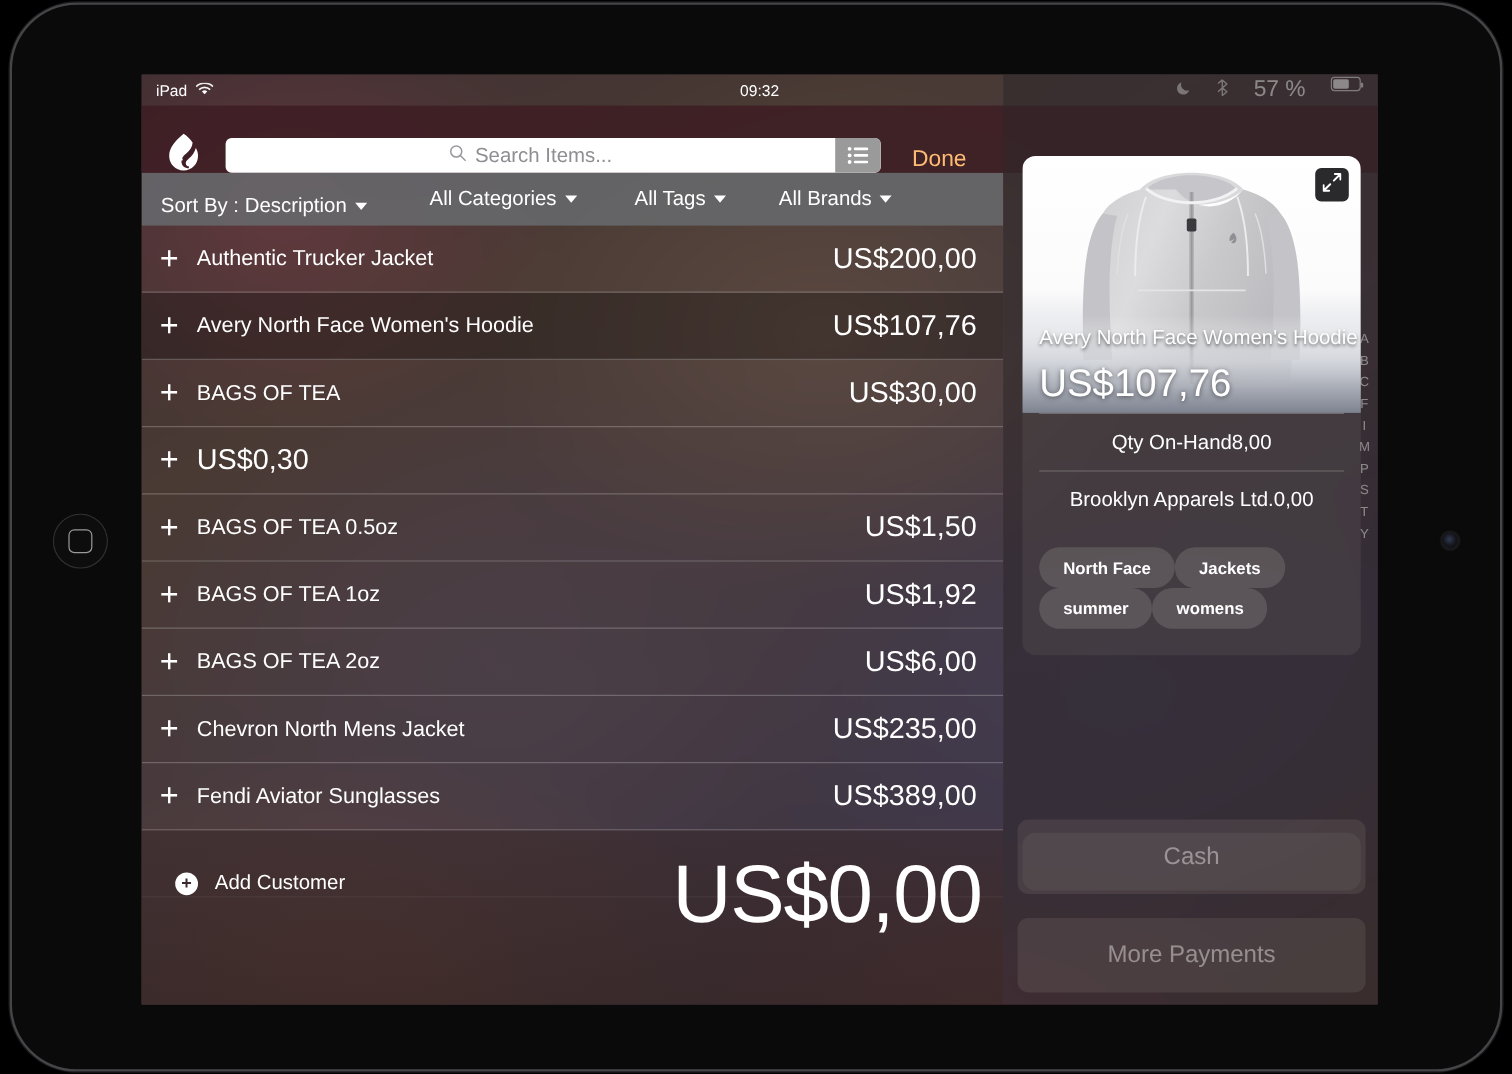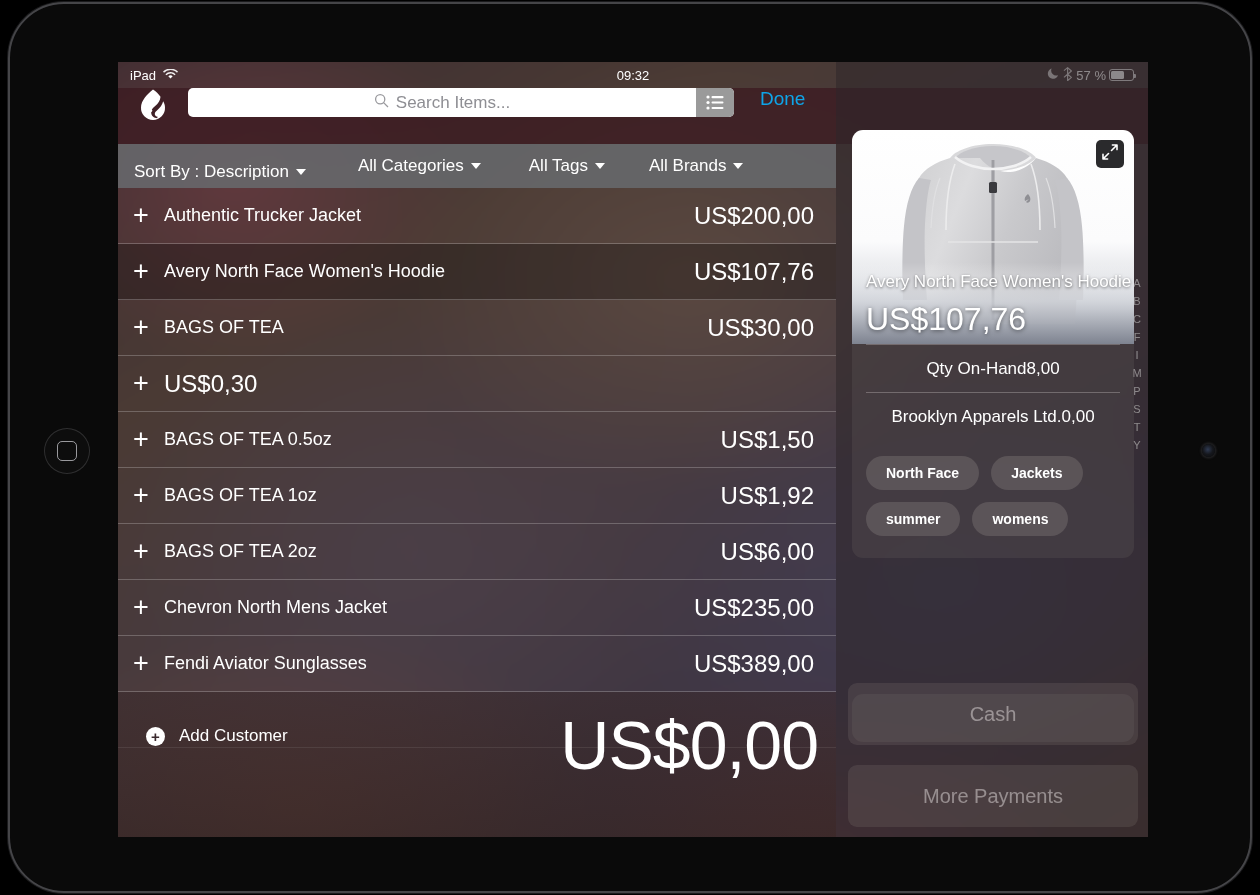--- a/index.html
+++ b/index.html
@@ -76,52 +76,52 @@
   
   #status-bar {
     position: absolute; left: 0; top: 0; width: 100%; height: 26px;
     display: flex; align-items: center;
     color: #fff; font-size: 13px;
     z-index: 6;
   }
   #status-bar-left { display: flex; align-items: center; gap: 7px; padding-left: 12px; }
   #status-bar-center { position: absolute; left: 0; right: 0; text-align: center; font-size: 13px; font-weight: 400; }
   #status-bar-right {
-    position: absolute; right: 14px; display: flex; align-items: center; gap: 3px;
-    font-size: 13px;
+    position: absolute; right: 14px; display: flex; gap: 21px;
+    font-size: 19px;
   }
   .battery-body {
     width: 25px; height: 12px; border: 1.2px solid rgba(255,255,255,0.85);
     border-radius: 3px; position: relative; display: inline-block;
   }
   .battery-fill { position: absolute; left: 1.3px; top: 1.3px; bottom: 1.3px; width: 56%; background: #fff; border-radius: 1.5px; }
   .battery-cap { position: absolute; right: -3.4px; top: 3.6px; width: 2px; height: 4.5px; background: rgba(255,255,255,0.85); border-radius: 0 1px 1px 0; }
 
   
   #nav-bar {
     position: absolute; left: 0; top: 26px; width: 100%; height: 56px;
     background: rgba(60,28,34,0.80);
-    display: flex; align-items: flex-start; z-index: 5;
+    display: flex; align-items: flex-end; z-index: 5;
   }
   #lightspeed-logo { width: 46px; margin-left: 12px; display: flex; justify-content: center; }
   #search-wrap {
     position: relative; margin-left: 12px;
     width: 546px; height: 29px;
     background: #fff; border-radius: 5px;
     display: flex; align-items: center; overflow: hidden;
   }
   #search-input-area {
     flex: 1; height: 100%; display: flex; align-items: center; justify-content: center; gap: 7px;
   }
   #search-placeholder { color: #8e8e93; font-size: 17px; }
   #list-toggle-button {
     width: 38px; height: 100%; background: #9a9a9a;
     display: flex; align-items: center; justify-content: center;
   }
-  #done-button { margin-left: 26px; color: #0ea5e9; font-size: 19px; }
+  #done-button { margin-left: 26px; color: #fdba74; font-size: 19px; }
 
   
   #filter-bar {
     position: absolute; left: 0; top: 82px; width: 718px; height: 44px;
     background: rgba(104,106,110,0.86);
     display: flex; align-items: center; z-index: 4;
   }
   .filter-item {
     color: #fff; font-size: 17px; display: flex; align-items: center; gap: 7px;
     white-space: nowrap;
@@ -216,21 +216,21 @@
     color: #fff; font-size: 32px; font-weight: 300; text-shadow: 0 1px 4px rgba(0,0,0,0.5);
   }
   .detail-row {
     display: flex; align-items: center; justify-content: center;
     height: 48px; margin: 0 14px;
     border-top: 1px solid rgba(225,220,220,0.30);
     color: #fff; font-size: 17px;
   }
   #tag-area {
     padding: 16px 14px 22px 14px;
-    display: flex; flex-wrap: wrap; gap: 12px; align-items: flex-end;
+    display: flex; flex-wrap: wrap;  align-items: flex-end;
   }
   .tag-chip {
     background: rgba(150,142,140,0.30);
     color: #fff; font-size: 14px; font-weight: 700;
     border-radius: 18px; padding: 9px 20px;
     white-space: nowrap;
   }
   #detail-card-next {
     position: absolute; left: 16px; top: 632px; width: 282px; height: 48px;
     background: rgba(96,88,88,0.28); border-radius: 11px;

